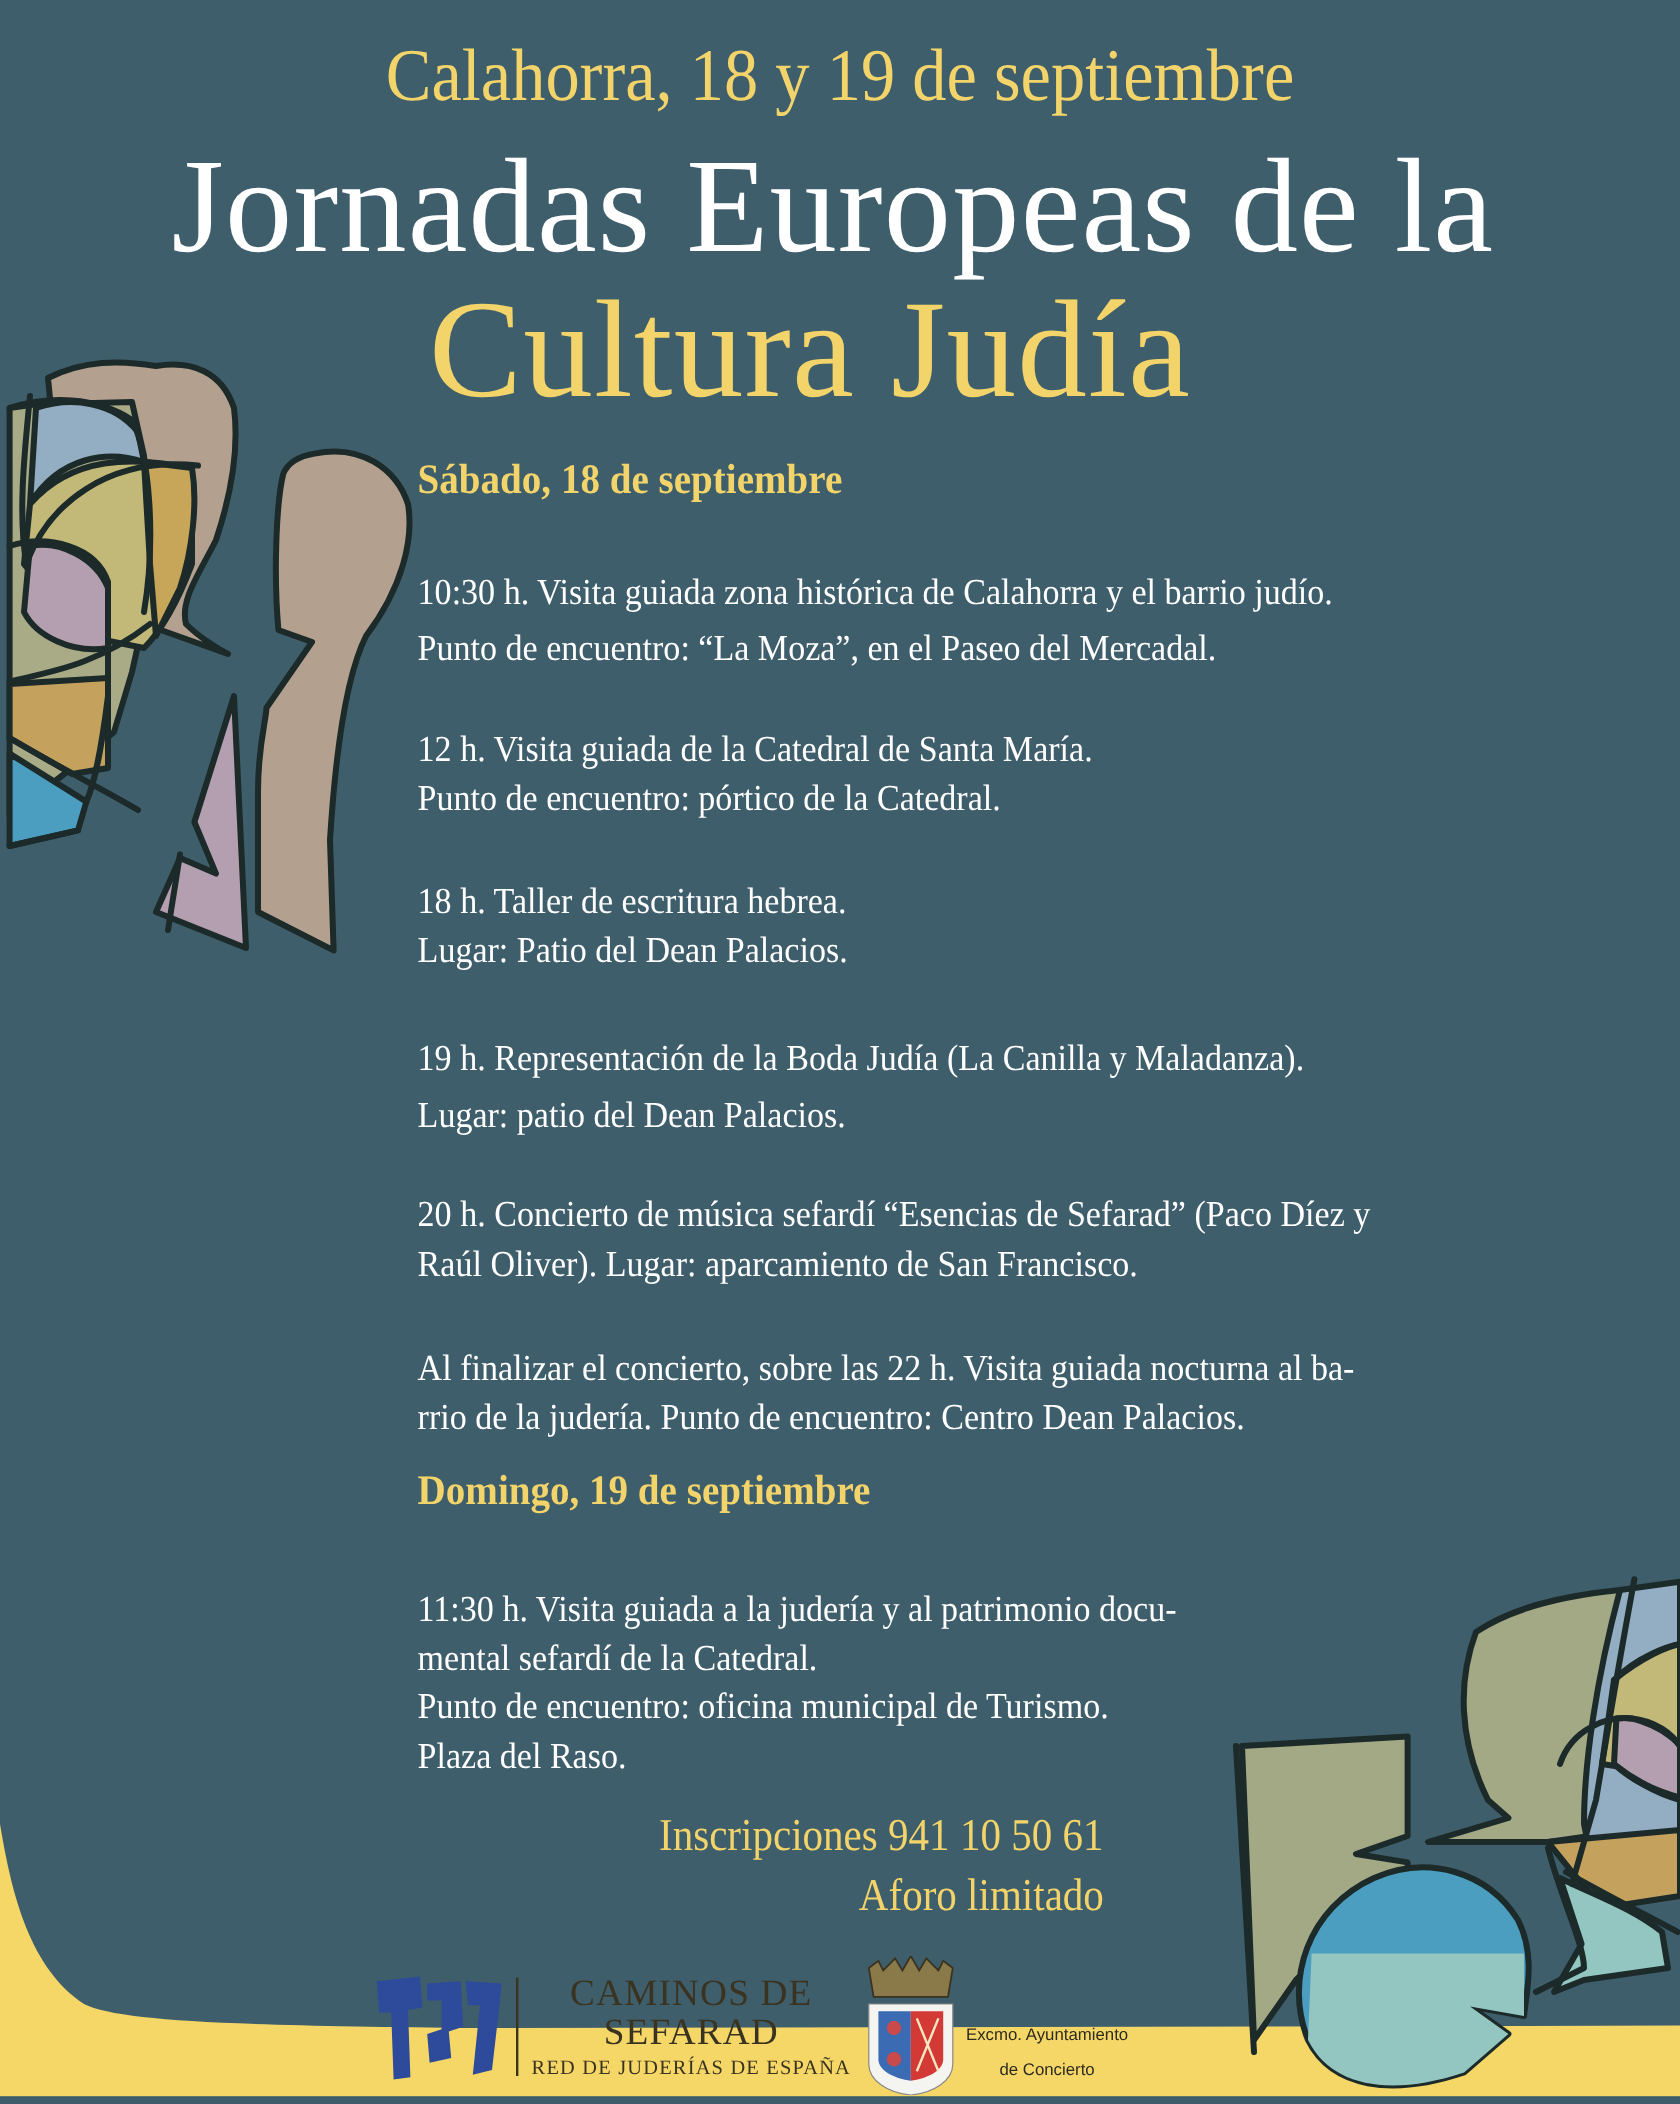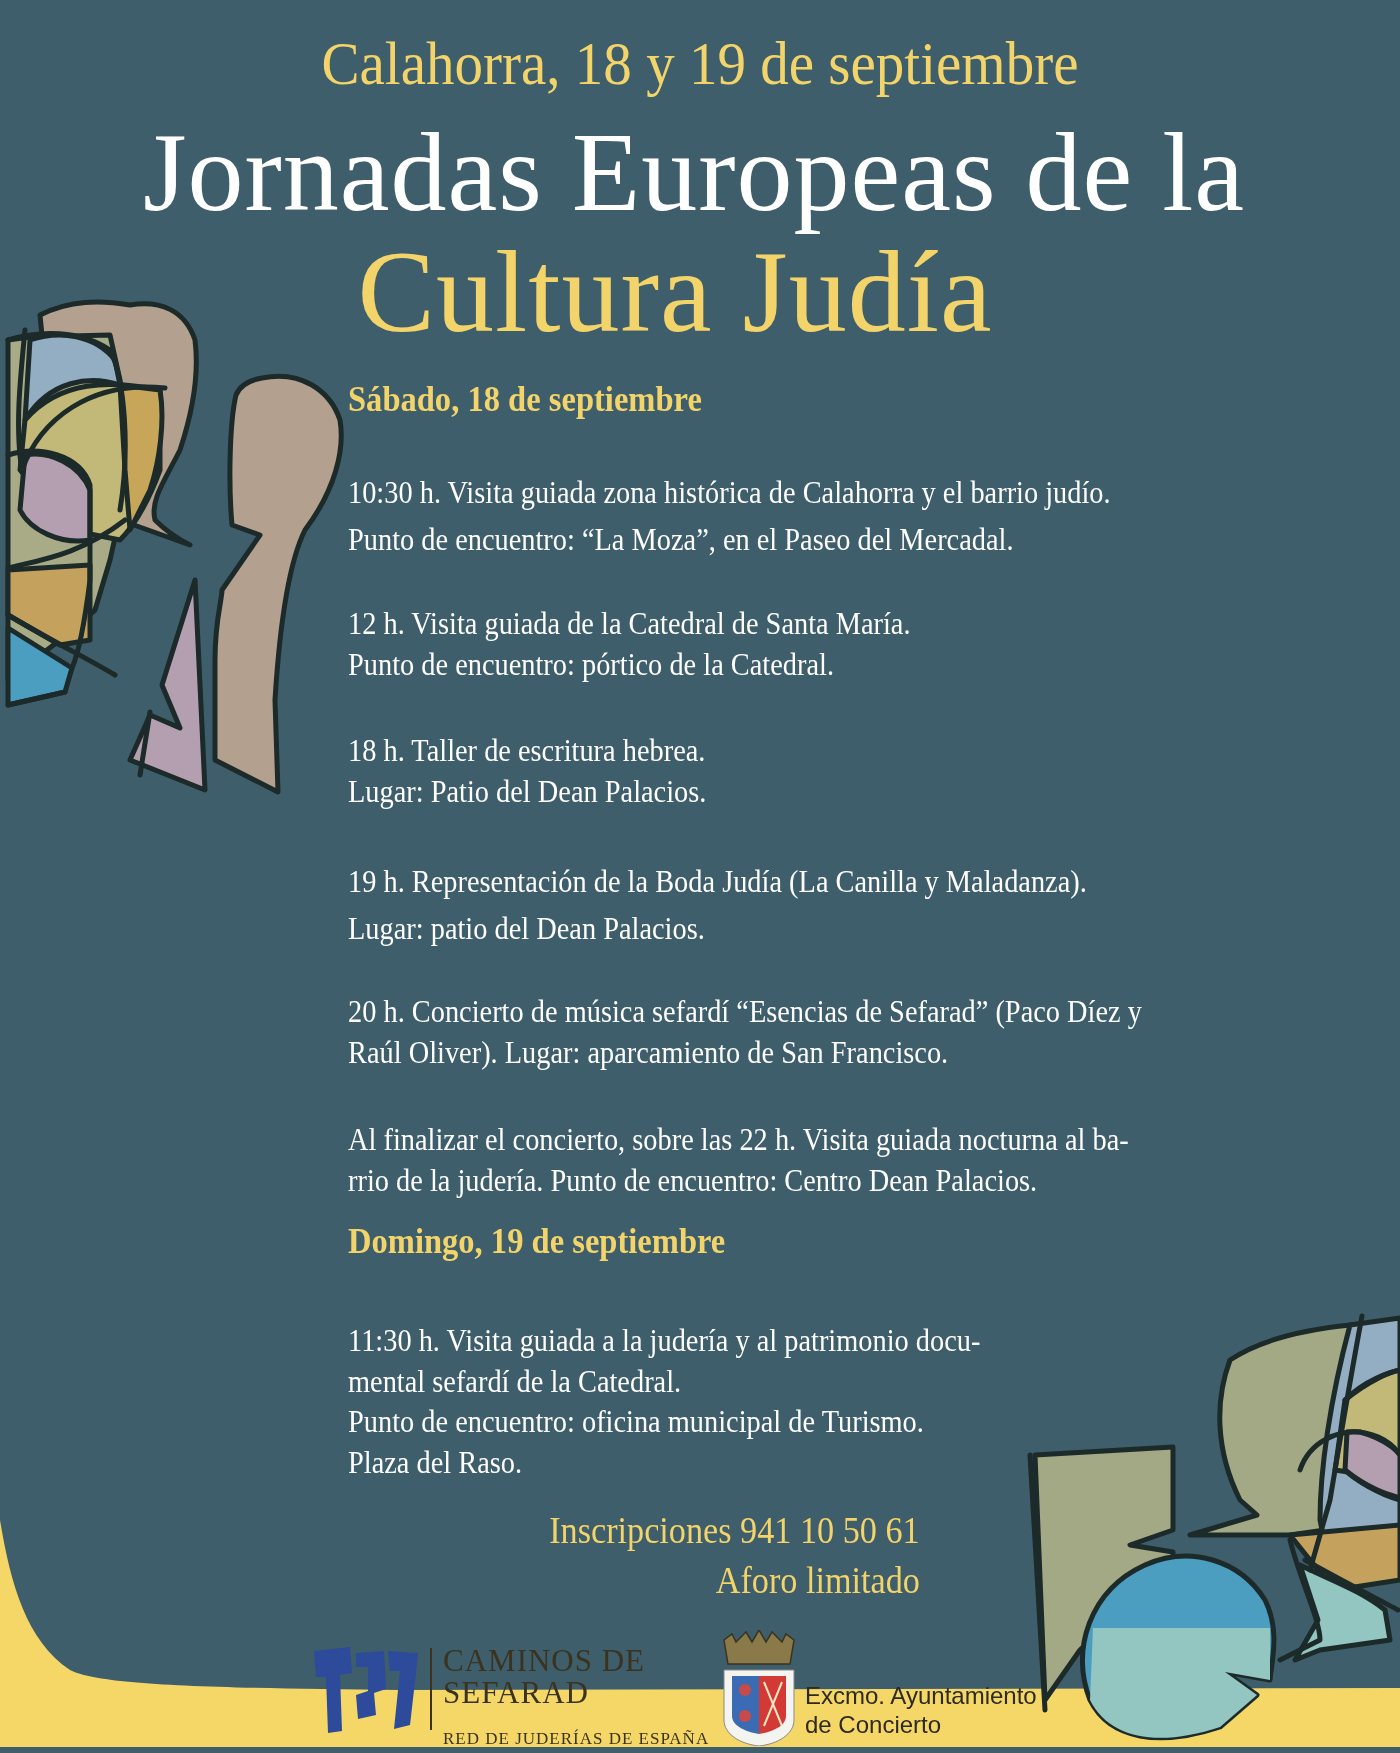--- a/index.html
+++ b/index.html
@@ -7,24 +7,24 @@
   .abs { position:absolute; }
   .deco { position:absolute; left:0; top:0; width:1400px; height:1753px; }
   .subtitle { top:28px; left:0; width:1400px; text-align:center; color:#f2d46a; font-family:"Liberation Serif",serif; font-size:62px; line-height:70px; transform:scaleX(0.92); }
   .title1 { top:112px; left:0; width:1400px; text-align:center; color:#ffffff; font-family:"Liberation Serif",serif; font-size:112px; line-height:120px; letter-spacing:1px; margin-left:-6px; }
   .title2 { top:232px; left:0; width:1400px; text-align:center; color:#f2d46a; font-family:"Liberation Serif",serif; font-size:116px; line-height:120px; margin-left:-25px; letter-spacing:1px; }
   .content { left:348px; top:0; width:960px; }
   .day { color:#f2d46a; font-family:"Liberation Serif",serif; font-weight:bold; font-size:35px; line-height:40px; position:absolute; left:0; white-space:nowrap; transform-origin:left; transform:scaleX(0.93); }
   .evt { color:#ffffff; font-family:"Liberation Serif",serif; font-size:30.5px; position:absolute; left:0; white-space:nowrap; transform-origin:left; transform:scaleX(0.93); }
   .evt span { display:block; }
   .reg { position:absolute; right:480px; text-align:right; color:#f2d46a; font-family:"Liberation Serif",serif; font-size:38px; line-height:50px; white-space:nowrap; transform-origin:right; transform:scaleX(0.9); }
-  .footer-text { position:absolute; }
+  .footer-text { position:absolute;text-align:center; }
   .sef-title { color:#3a3320; font-family:"Liberation Serif",serif; font-size:31px; line-height:32px; letter-spacing:1px; }
-  .sef-sub { color:#3a3320; font-family:"Liberation Serif",serif; font-size:17px; letter-spacing:1px; margin-top:20px; }
-  .ayto { color:#2d2a20; font-family:"Liberation Sans",sans-serif; font-size:24px; line-height:29px; }
+  .sef-sub { color:#3a3320; font-family:"Liberation Serif",serif; font-size:17px; letter-spacing:1px; margin-top:4px; }
+  .ayto { color:#2d2a20; font-family:"Liberation Sans",sans-serif; font-size:14px; line-height:29px; }
 </style>
 </head>
 <body>
 
 <svg class="deco" viewBox="0 0 1400 1753" xmlns="http://www.w3.org/2000/svg">
 
   <path d="M0 1520 C10 1580 25 1640 70 1670 C100 1685 200 1688 400 1690 L1400 1688 L1400 1747 L0 1747 Z" fill="#f5d767"></path>
   <path d="M0 1520 C10 1580 25 1640 70 1670 C100 1685 200 1688 400 1690 L1400 1688 L1400 1625 L900 1628 Z" fill="#f5d767" opacity="0"></path>
   <rect x="0" y="1747" width="1400" height="6" fill="#3f5e6b"></rect>
 

